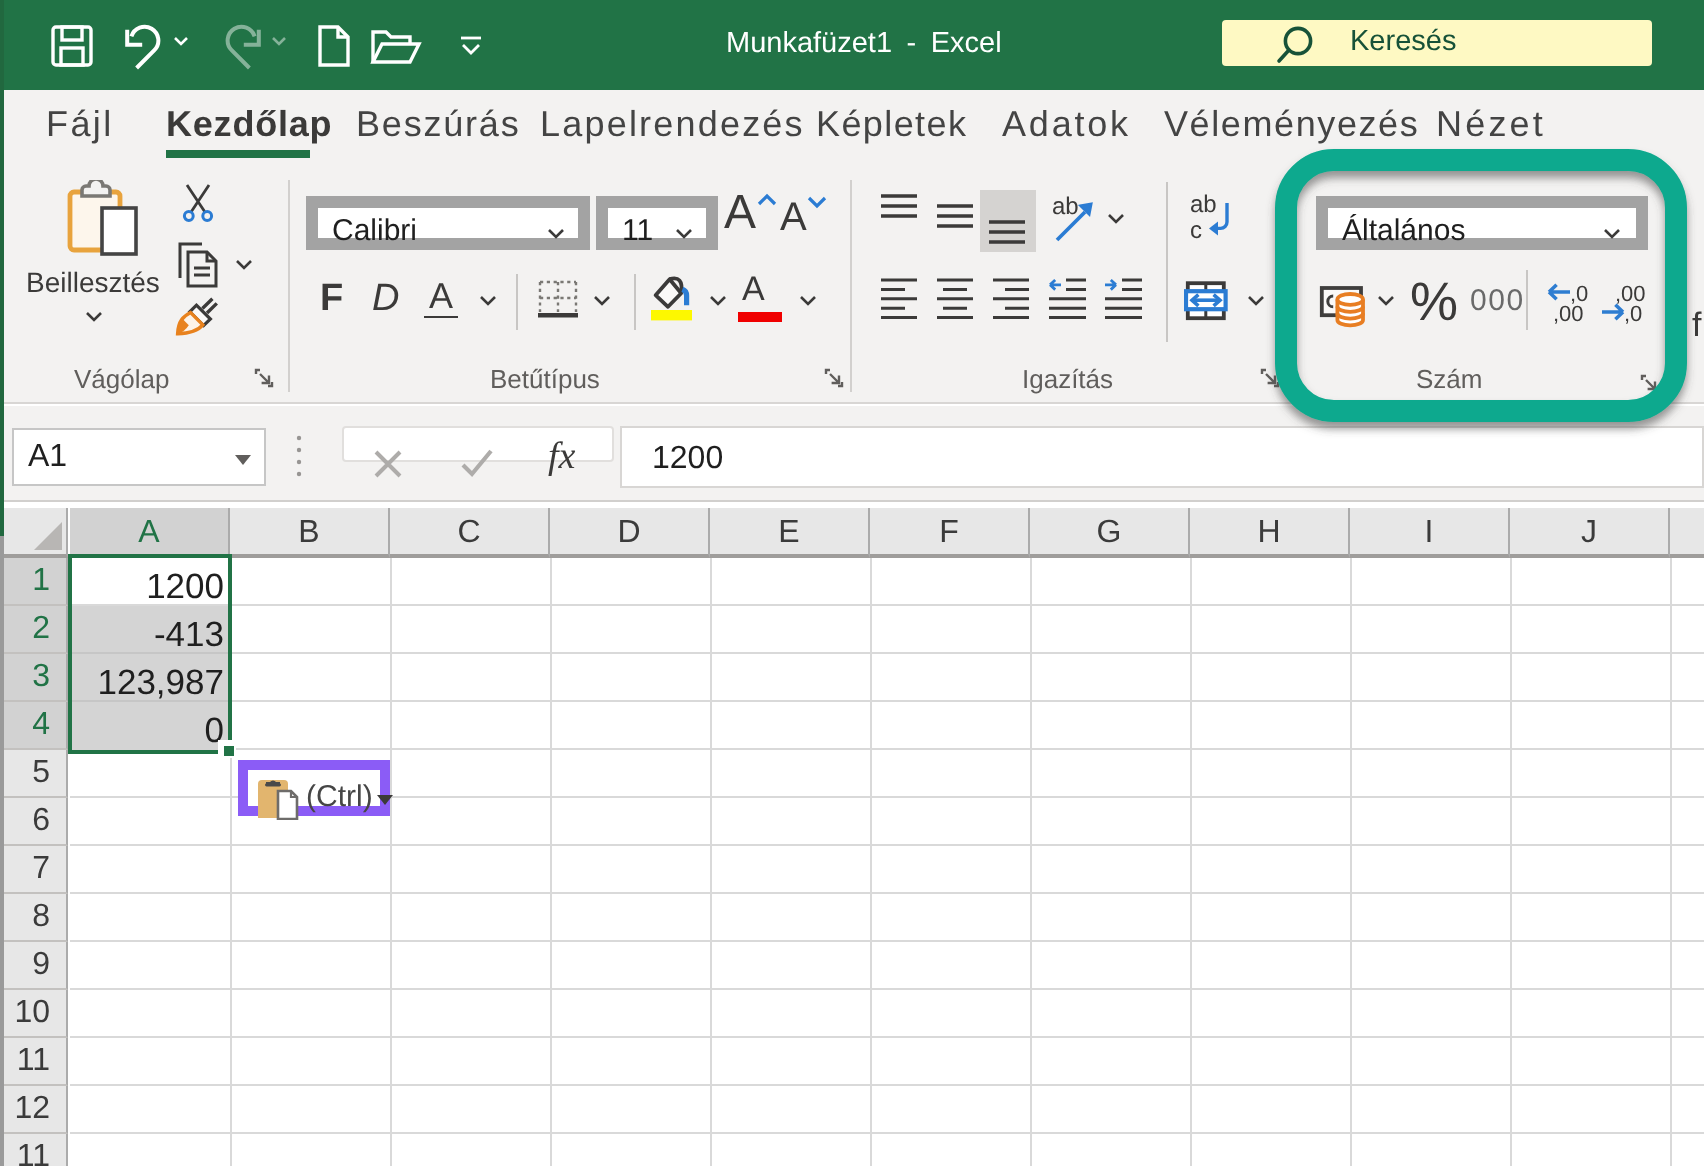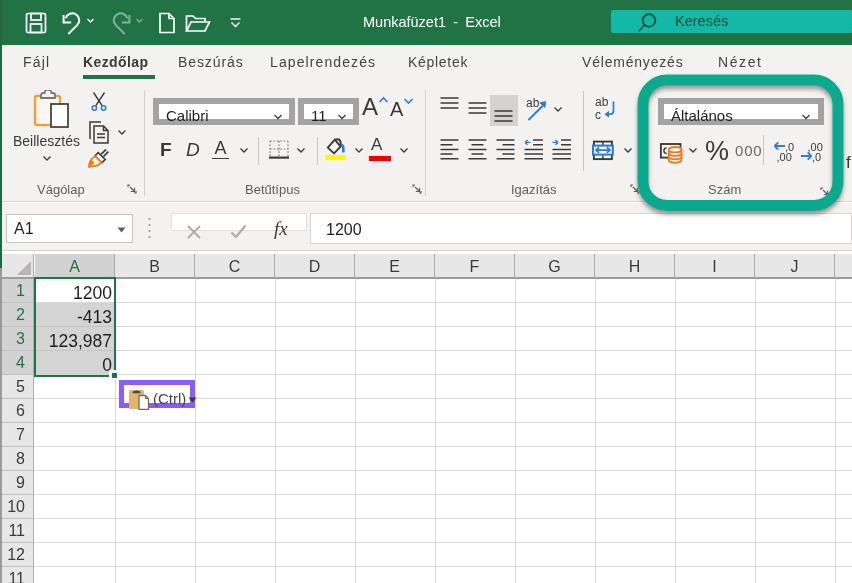--- a/index.html
+++ b/index.html
@@ -2,25 +2,25 @@
 <html><head>
 <meta charset="utf-8">
 <style>
   * { margin:0; padding:0; box-sizing:border-box; }
   html,body { width:852px; height:583px; overflow:hidden; font-family:"Liberation Sans", sans-serif; }
   #app { position:relative; width:852px; height:583px; background:#fff; }
   .abs { position:absolute; }
   
   #titlebar { position:absolute; left:0; top:0; width:852px; height:45px; background:#217346; }
   #title { position:absolute; left:363px; top:0; height:45px; line-height:45px; color:#fff; font-size:14.5px; }
-  #searchbox { position:absolute; left:611px; top:10px; width:241px; height:23px; background:#14b8a6; border-radius:2px; }
+  #searchbox { position:absolute; left:611px; top:10px; width:215px; height:23px; background:#fef9c3; border-radius:2px; }
   #searchbox span { position:absolute; left:64px; top:3px; font-size:14.5px; color:#175238; }
   
   #tabrow { position:absolute; left:0; top:45px; width:852px; height:40px; background:#f3f2f1; }
-  .tab { position:absolute; top:0; height:40px; line-height:34px; font-size:14px; color:#444; }
+  .tab { position:absolute; top:0; height:40px; line-height:34px; font-size:18px; color:#444; }
   #tab-active { color:#3b3a39; font-weight:bold; }
   #tab-underline { position:absolute; left:83px; top:30px; width:72px; height:4px; background:#217346; }
   
   #ribbon { position:absolute; left:0; top:85px; width:852px; height:117px; background:#f3f2f1; border-bottom:1px solid #d8d6d4; }
   .gsep { position:absolute; top:5px; height:106px; width:1px; background:#d2d0ce; }
   .glabel { position:absolute; top:97px; font-size:13px; color:#605e5c; }
   .combo { position:absolute; background:#fff; border:6px solid #a3a3a3; }
   .combo .txt { position:absolute; left:7px; top:3px; font-size:15px; color:#1f1f1f; white-space:nowrap; }
   .chev { position:absolute; }
   .icontxt { position:absolute; color:#3b3a39; }
@@ -89,20 +89,21 @@
     </div>
   </div>
 
   <div id="tabrow">
     <div class="tab" style="left:23px;letter-spacing:1.2px">Fájl</div>
     <div class="tab" id="tab-active" style="left:83px;letter-spacing:.4px">Kezdőlap</div>
     <div id="tab-underline"></div>
     <div class="tab" style="left:178px;letter-spacing:.9px">Beszúrás</div>
     <div class="tab" style="left:270px;letter-spacing:1.1px">Lapelrendezés</div>
     <div class="tab" style="left:408px;letter-spacing:.7px">Képletek</div>
+    <div class="tab" style="left:501px;letter-spacing:1.4px">Adatok</div>
     <div class="tab" style="left:582px;letter-spacing:.8px">Véleményezés</div>
     <div class="tab" style="left:718px;letter-spacing:1.6px">Nézet</div>
   </div>
 
   <div id="ribbon">
 
     <div class="gsep" style="left:144px"></div>
     <div class="gsep" style="left:425px"></div>
 
     <svg class="abs" style="left:33px;top:5px" width="38" height="40" viewBox="0 0 38 40" fill="none">

